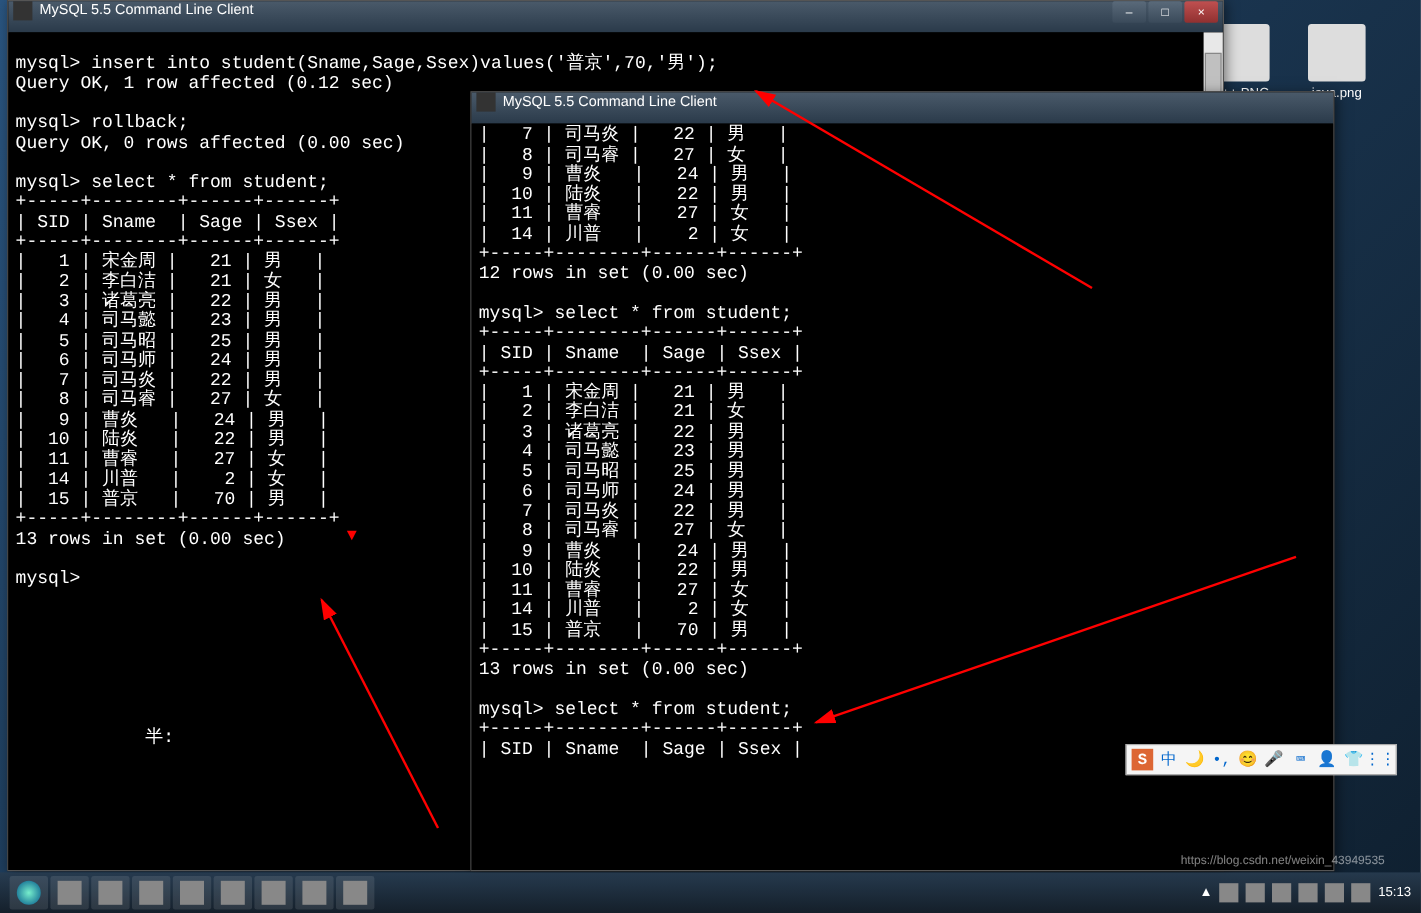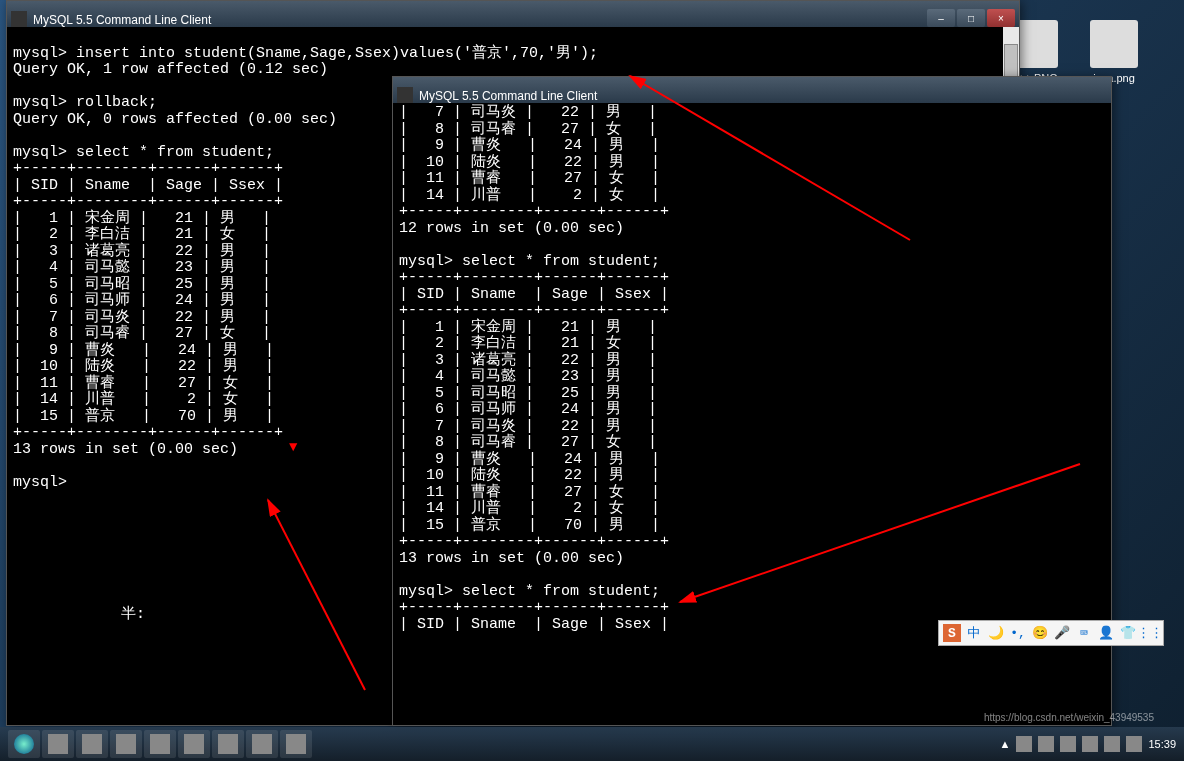--- a/index.html
+++ b/index.html
@@ -28,21 +28,21 @@
 .window {
   position: absolute;
   background: #000;
   border: 1px solid #555;
   box-shadow: 2px 2px 10px rgba(0,0,0,0.5);
 }
 .titlebar {
   height: 26px;
   background: linear-gradient(to bottom, #4a5a6a 0%, #2a3a4a 100%);
   display: flex;
-  align-items: flex-end;
+  align-items: flex-start;
   padding: 0 4px;
   color: #fff;
   font-family: "Segoe UI", sans-serif;
   font-size: 12px;
 }
 .titlebar .icon {
   width: 16px; height: 16px;
   background: #333;
   margin-right: 6px;
   display: inline-block;
@@ -308,17 +308,17 @@
       <div class="ticon"></div>
     </div>
   <div class="tray">
     <span>▲</span>
     <div class="ticon"></div>
     <div class="ticon"></div>
     <div class="ticon"></div>
     <div class="ticon"></div>
     <div class="ticon"></div>
     <div class="ticon"></div>
-    <span>15:39</span>
+    <span>15:13</span>
   </div>
 </div>
 
 <div class="watermark" style="right:30px; bottom:38px;">https://blog.csdn.net/weixin_43949535</div>
 
 </body></html>

